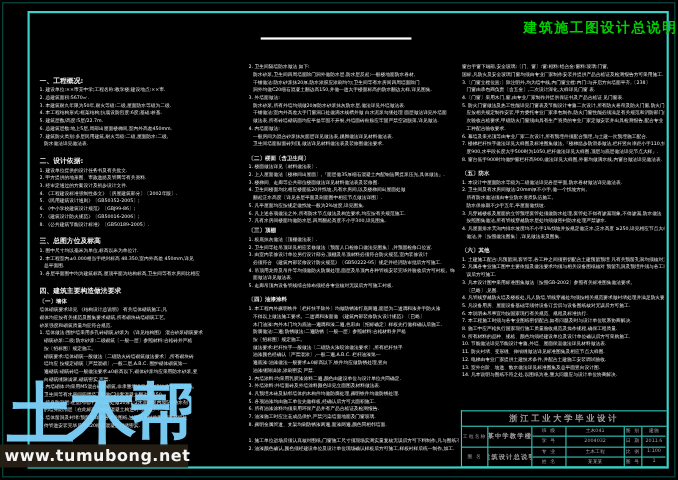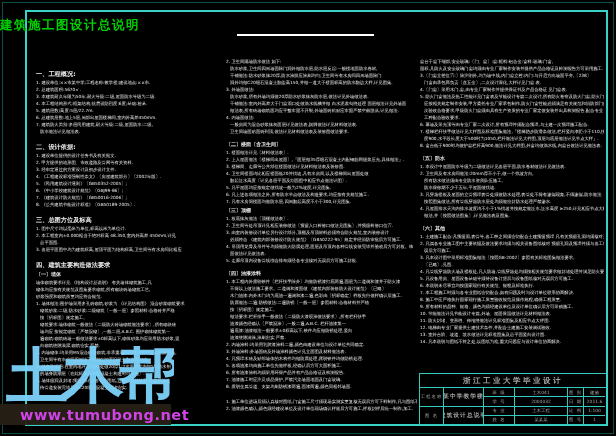--- a/index.html
+++ b/index.html
@@ -2,21 +2,21 @@
 <html><head>
 <meta charset="utf-8">
 <style>
   html,body{margin:0;padding:0;background:#000;}
   .canvas{position:relative;width:616px;height:436px;background:#000;overflow:hidden;
           font-family:"DejaVu Sans",sans-serif;}
   .outer-frame{position:absolute;left:2px;top:2px;width:610px;height:430px;
                border:1px solid #0b5049;pointer-events:none;}
   .frame{position:absolute;left:25px;top:10px;width:579px;height:412px;
          border:2px solid #3ad2c6;}
-  .sheet-title{position:absolute;left:0;top:17px;width:616px;text-align:left;
+  .sheet-title{position:absolute;left:0;top:17px;width:616px;text-align:right;
                color:#00cf00;font-weight:bold;font-size:12.5px;letter-spacing:1.5px;}
   .title-underline{position:absolute;left:237px;top:34px;width:137px;height:1.5px;background:#ffffff;}
   .col{position:absolute;color:#ededed;overflow:hidden;}
   .col1{left:36px;top:66px;width:186px;height:340px;}
   .col2{left:226px;top:58px;width:191px;height:364px;}
   .col3{left:420px;top:58px;width:184px;height:312px;}
   .ln{white-space:pre;overflow:hidden;}
   .p{font-size:4.3px;line-height:7px;}
   .h{font-size:6.2px;line-height:9px;margin:3px 0 1px;font-weight:bold;}
   .s{font-size:5px;line-height:8px;margin:1px 0;font-weight:bold;}
@@ -34,21 +34,21 @@
            font-size:4.4px;overflow:hidden;white-space:nowrap;}
   .tb-cell.last-col{border-right:none;}
   .tb-big{font-size:5.8px;font-weight:bold;letter-spacing:1px;}
   .tb-label{letter-spacing:1px;}
   
   .wm-logo{position:absolute;left:6px;top:346px;width:168px;height:62px;overflow:hidden;
            color:#7dd3fc;font-size:62px;font-weight:bold;line-height:60px;letter-spacing:-6px;
            font-family:"DejaVu Serif",serif;opacity:0.95;z-index:5;}
   .wm-band{position:absolute;left:0px;top:404px;width:171px;height:21px;background:#262016;
            opacity:0.96;z-index:6;display:flex;align-items:center;}
-  .wm-url{color:#d946ef;font-size:14.5px;font-weight:bold;letter-spacing:0.5px;padding-left:20px;
+  .wm-url{color:#ffffff;font-size:14.5px;font-weight:bold;letter-spacing:0.5px;padding-left:4px;
           font-family:"DejaVu Sans",sans-serif;}
 </style>
 </head>
 <body>
 
 <div class="canvas">
   <div class="outer-frame"></div>
   <div class="frame"></div>
 
   <div class="sheet-title">建筑施工图设计总说明</div>

